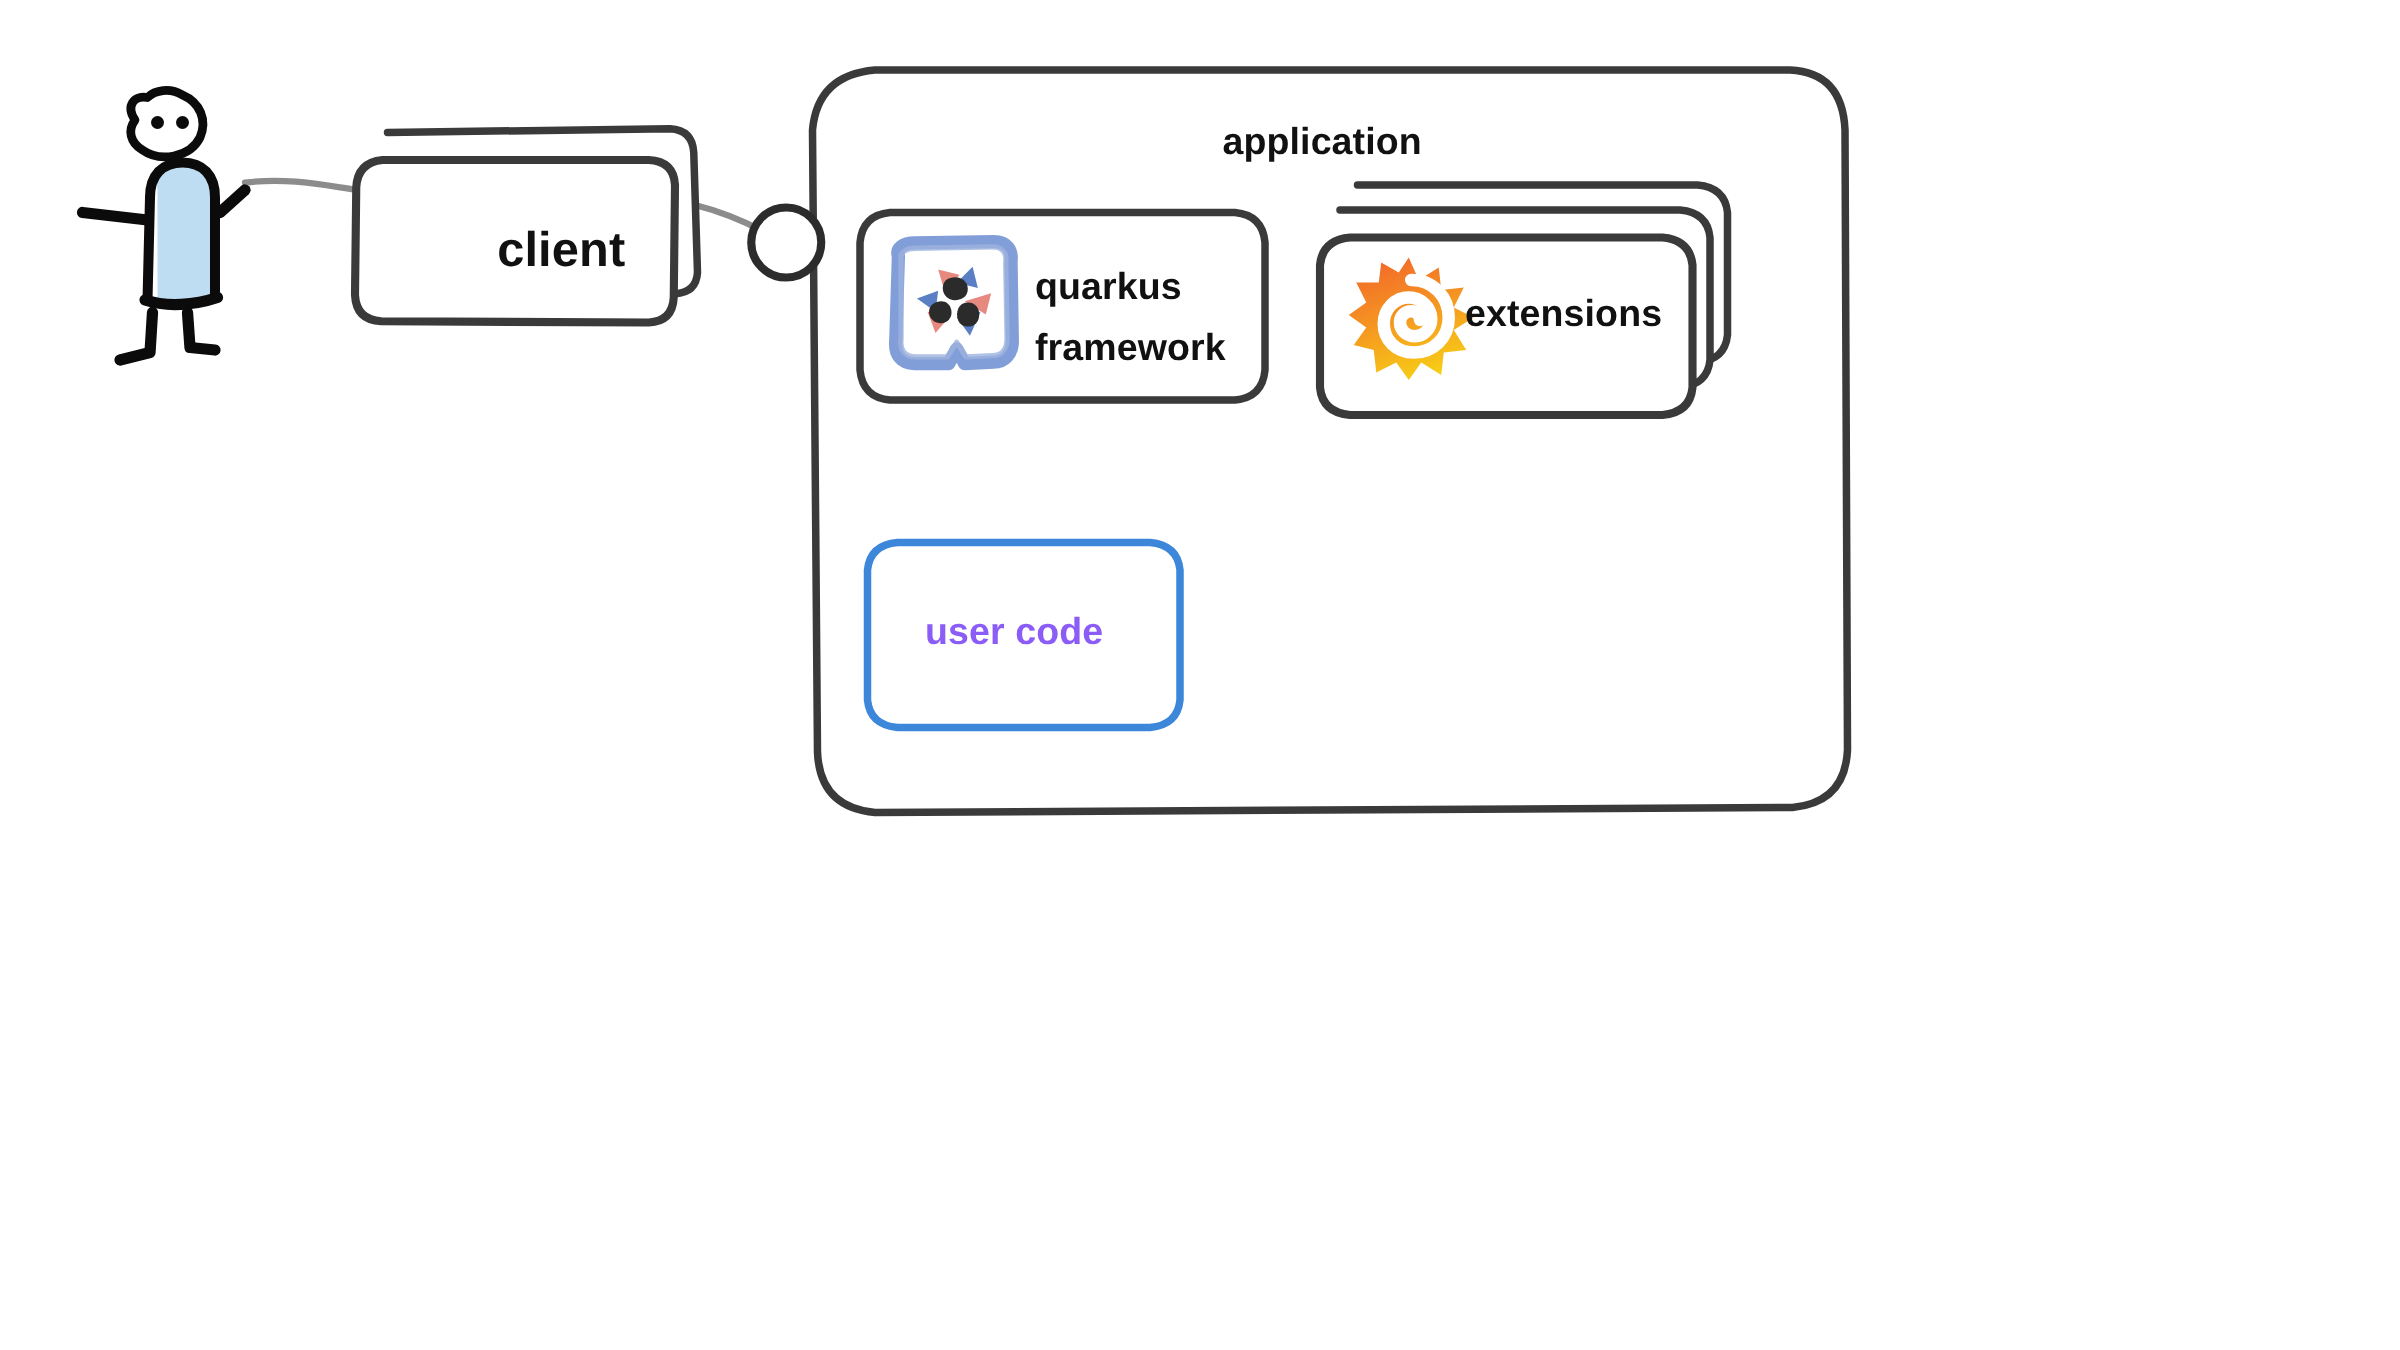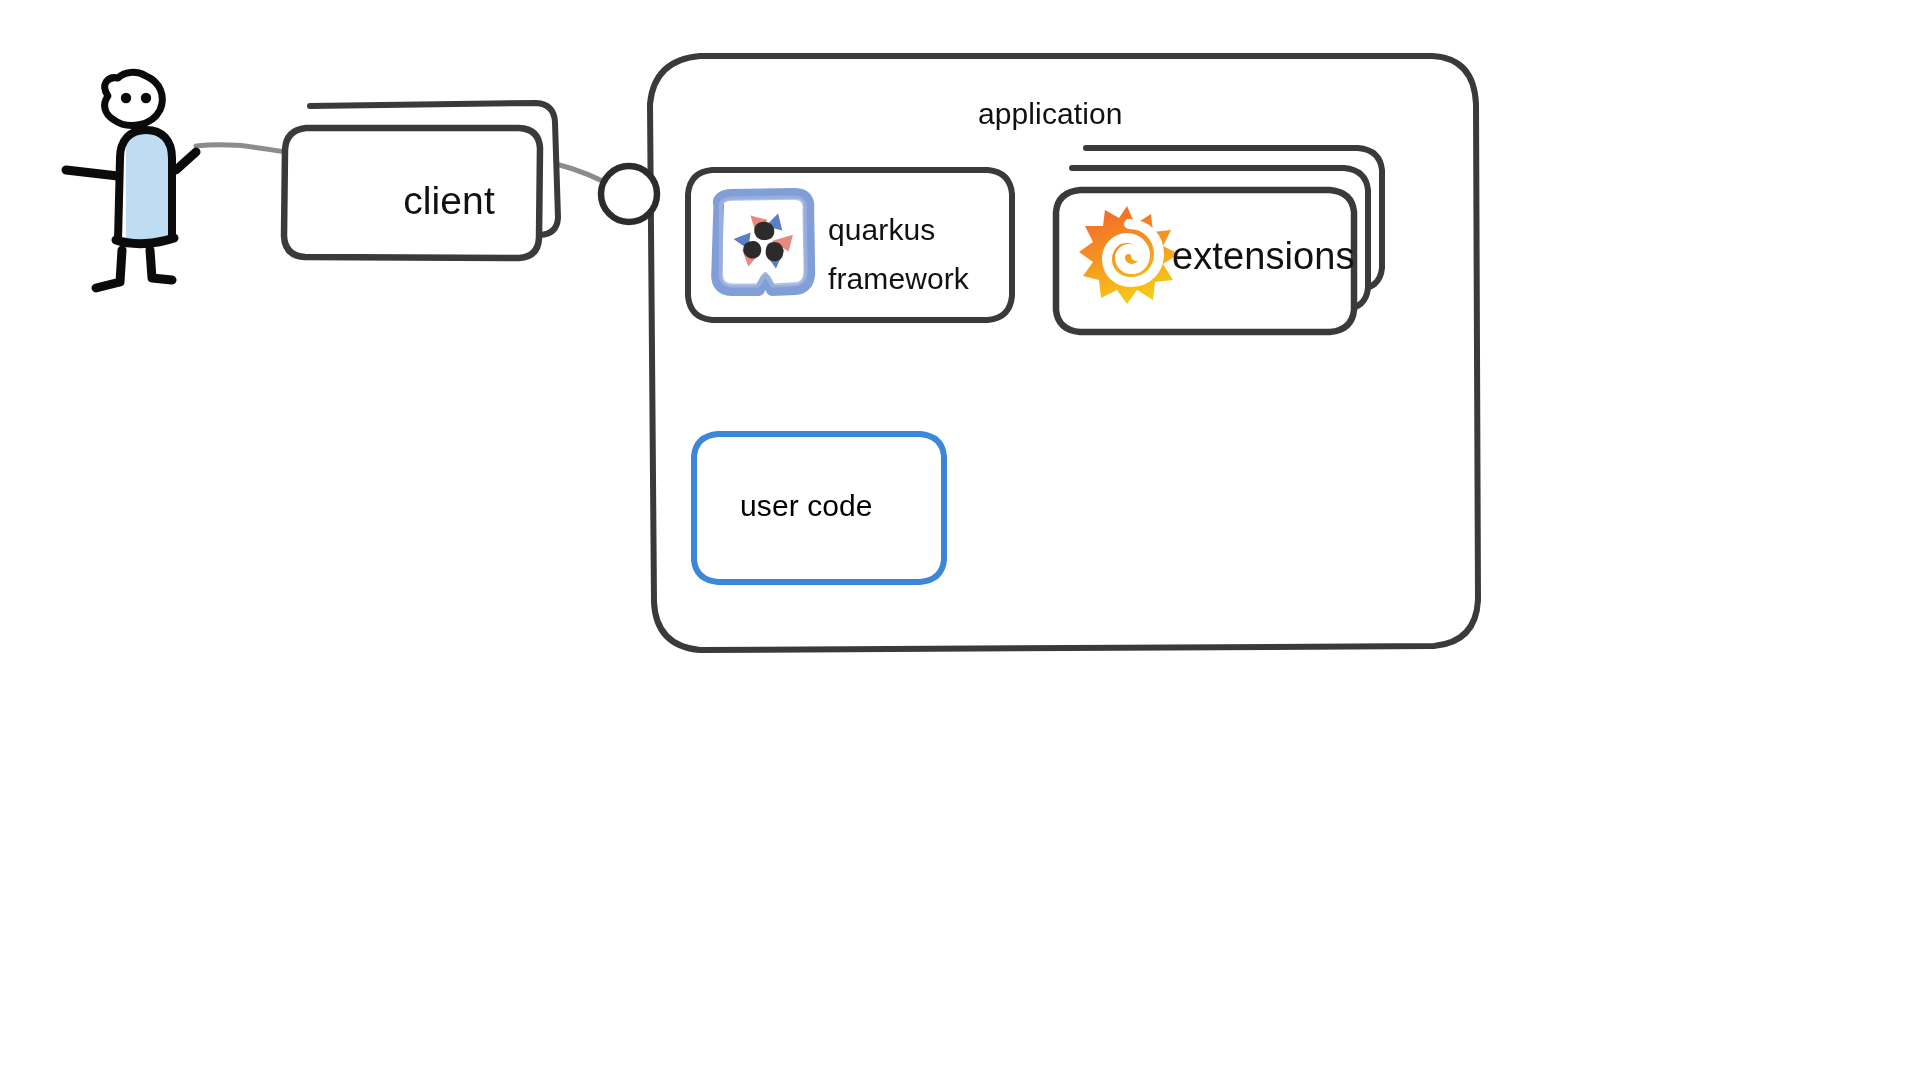--- a/index.html
+++ b/index.html
@@ -26,21 +26,21 @@
     left: 0;
     width: 1920px;
     height: 1080px;
   }
 
   .label {
     position: absolute;
     white-space: pre;
     color: #111111;
     font-family: "Liberation Sans", sans-serif;
-    font-weight: 400;
+    font-weight: 700;
     line-height: 1.18;
     letter-spacing: 0.1px;
   }
 
   .label-application {
     left: 978px;
     top: 96px;
     font-size: 30px;
     text-align: center;
   }
@@ -56,29 +56,29 @@
   .label-quarkus {
     left: 828px;
     top: 212px;
     font-size: 30px;
     text-align: right;
   }
 
   .label-extensions {
     left: 1172px;
     top: 234px;
-    font-size: 38px;
+    font-size: 30px;
     text-align: center;
   }
 
   .label-usercode {
     left: 740px;
     top: 488px;
     font-size: 30px;
-    color: #000000;
+    color: #8b5cf6;
     text-align: left;
   }
 </style>
 </head>
 <body>
 
 <div id="canvas">
 
   <svg class="layer" viewBox="0 0 1920 1080" xmlns="http://www.w3.org/2000/svg">
 

